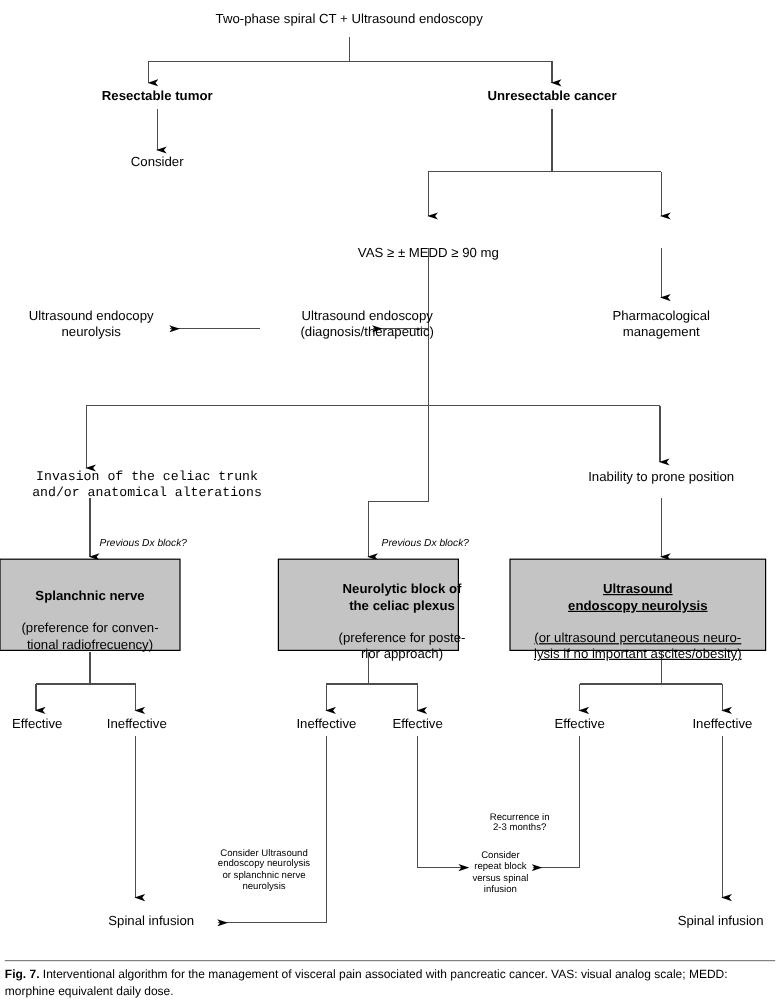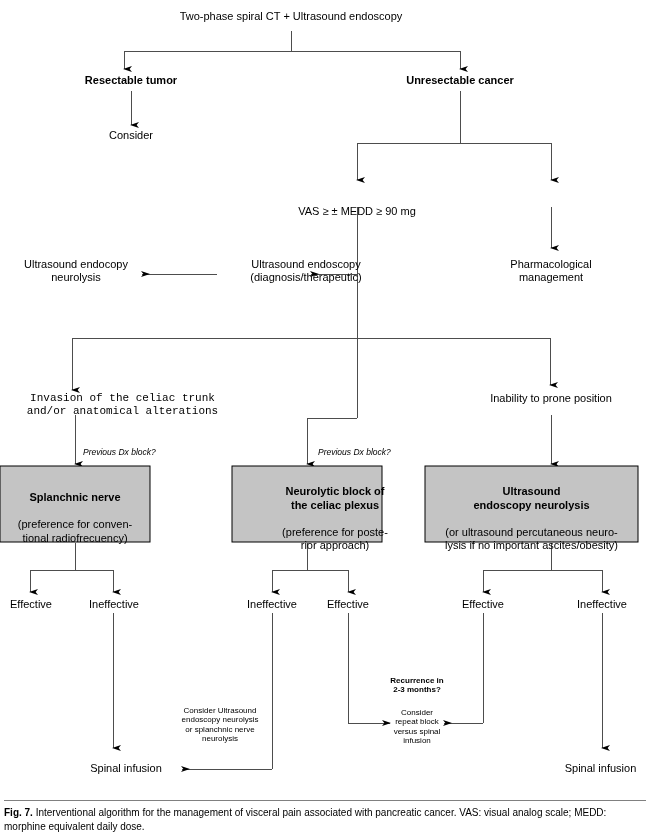--- a/index.html
+++ b/index.html
@@ -191,40 +191,40 @@
 tional radiofrecuency)</span>
   </div>
 
   <div class="grayboxlabel" style="left:232px; top:472px; width:150px;margin-left:28px;">
     <span class="graybox-title" style="white-space:pre-line;">Neurolytic block of
 the celiac plexus</span>
     <span style="white-space:pre-line;">(preference for poste-
 rior approach)</span>
   </div>
 
-  <div class="grayboxlabel" style="left:425px; top:472px; width:213px;">
+  <div class="grayboxlabel" style="left:425px; top:472px; width:213px;text-decoration:underline;">
     <span class="graybox-title" style="white-space:pre-line;">Ultrasound
 endoscopy neurolysis</span>
     <span style="white-space:pre-line;margin-top:44px;">(or ultrasound percutaneous neuro-
 lysis if no important ascites/obesity)</span>
   </div>
 
   <div class="node-text" style="left:0px; top:598px; width:62px;">Effective</div>
   <div class="node-text" style="left:77px; top:598px; width:74px;">Ineffective</div>
   <div class="node-text" style="left:235px; top:598px; width:74px;">Ineffective</div>
   <div class="node-text" style="left:317px; top:598px; width:62px;">Effective</div>
   <div class="node-text" style="left:452px; top:598px; width:62px;">Effective</div>
   <div class="node-text" style="left:565px; top:598px; width:74px;">Ineffective</div>
 
   <div class="node-text tiny" style="left:145px; top:682px; width:150px;margin-top:24px;">Consider Ultrasound
 endoscopy neurolysis
 or splanchnic nerve
 neurolysis</div>
 
-  <div class="node-text tiny" style="left:362px; top:676px; width:110px;font-weight:bold;">Recurrence in
+  <div class="node-text tiny" style="left:378px; top:676px; width:110px;">Recurrence in
 2-3 months?</div>
 
   <div class="node-text tiny" style="left:382px; top:708px; width:70px;">Consider
 repeat block
 versus spinal
 infusion</div>
 
   <div class="node-text" style="left:76px; top:762px; width:100px;">Spinal infusion</div>
 
   <div class="node-text" style="left:553px; top:762px; width:95px;">Spinal infusion</div>

